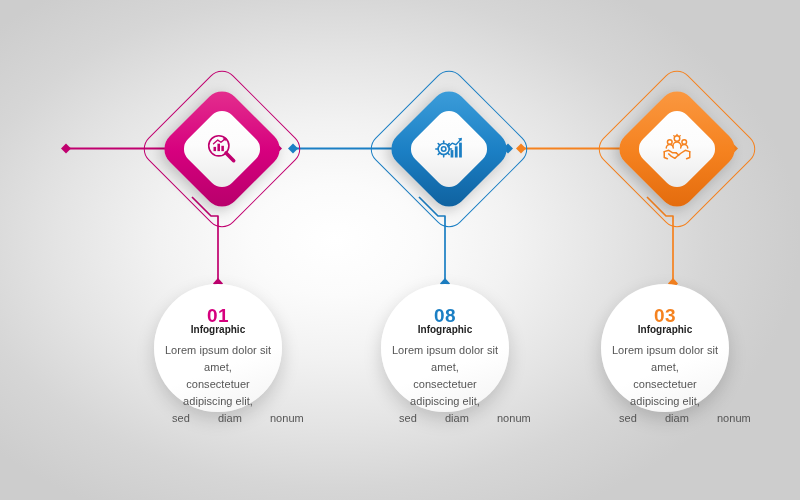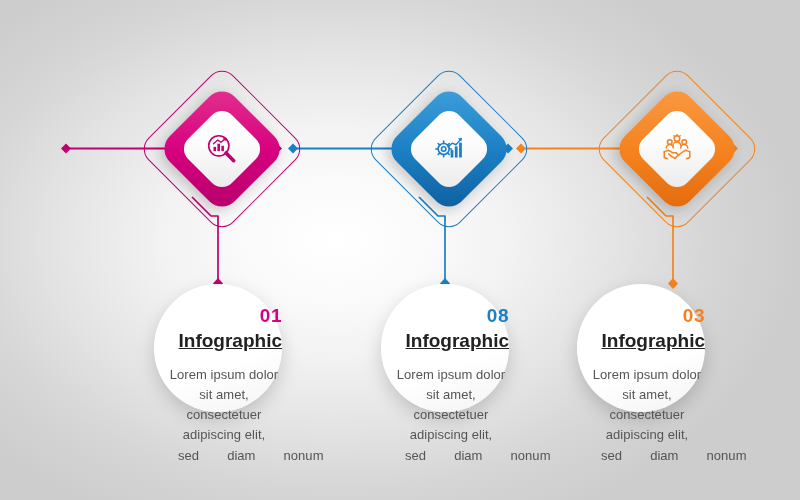--- a/index.html
+++ b/index.html
@@ -45,33 +45,33 @@
     position:absolute;left:44px;top:44px;width:62px;height:62px;
     display:flex;align-items:center;justify-content:center;
   }
   .dia-icon svg{width:34px;height:34px;display:block;}
 
   
   .circ{
     position:absolute;width:128px;height:128px;border-radius:50%;
     background:linear-gradient(160deg,#ffffff 0%,#ffffff 62%,#f3f3f3 100%);
     box-shadow:0 7px 18px rgba(0,0,0,.17);
-    display:flex;flex-direction:column;align-items:flex-end;
+    display:flex;flex-direction:column;align-items:center;
     box-sizing:border-box;padding-top:22px;
   }
   .circ .num{
     font-size:19px;font-weight:bold;letter-spacing:.5px;line-height:1;
     color:var(--c);
   }
   .circ .ttl{
-    font-size:19px;font-weight:bold;color:#222;margin-top:6px;line-height:1;text-decoration:underline;
+    font-size:10px;font-weight:bold;color:#222;line-height:1;
   }
   .circ .desc{
-    margin-top:15px;width:116px;text-align:center;
-    font-size:13px;color:#555;line-height:1.55;
+    margin-top:7px;width:116px;text-align:center;
+    font-size:11px;color:#555;line-height:1.55;
     letter-spacing:.05px;
   }
   .desc .ln{display:block;}
   .desc .spread{
     display:flex;justify-content:space-between;padding:0 12px;box-sizing:border-box;gap:28px;
   }
 </style>
 </head>
 <body>
 
@@ -192,21 +192,21 @@
       <span class="ln">Lorem ipsum dolor sit amet,</span>
       <span class="ln">consectetuer adipiscing elit,</span>
       <span class="ln spread">
         <span>sed</span>
         <span>diam</span>
         <span>nonum</span>
       </span>
     </div>
   </div>
 
-  <div class="circ" style="left:577px;top:284px;--c:#F5821F;">
+  <div class="circ" style="left:601px;top:284px;--c:#F5821F;">
     <div class="num">03</div>
     <div class="ttl">Infographic</div>
     <div class="desc">
       <span class="ln">Lorem ipsum dolor sit amet,</span>
       <span class="ln">consectetuer adipiscing elit,</span>
       <span class="ln spread">
         <span>sed</span>
         <span>diam</span>
         <span>nonum</span>
       </span>

